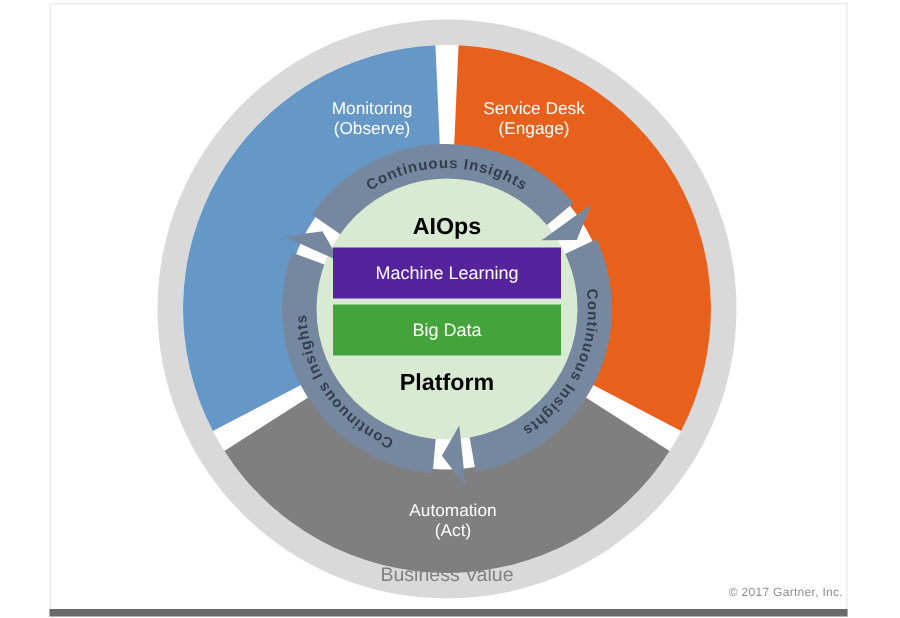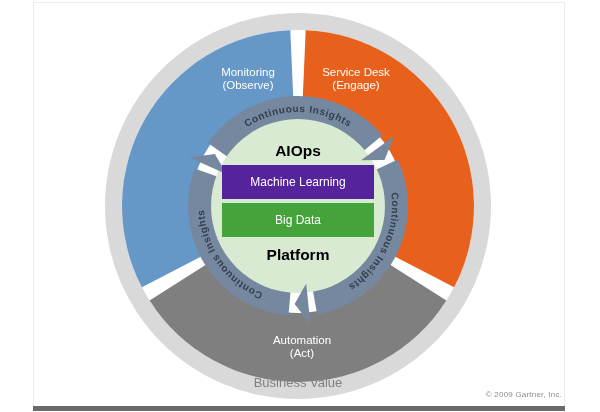--- a/index.html
+++ b/index.html
@@ -106,16 +106,16 @@
       <text class="seg-label" x="356" y="89" text-anchor="middle">(Engage)</text>
     </g>
     <g>
       <text class="seg-label" x="302" y="344" text-anchor="middle">Automation</text>
       <text class="seg-label" x="302" y="357" text-anchor="middle">(Act)</text>
     </g>
 
     <text class="outer-label" x="298" y="387" text-anchor="middle" fill="#808080">Business Value</text>
   </svg>
 
-  <div class="copyright">© 2009 Gartner, Inc.</div>
+  <div class="copyright">© 2017 Gartner, Inc.</div>
 
   <div class="footer-bar"></div>
 </div>
 
 </body></html>

